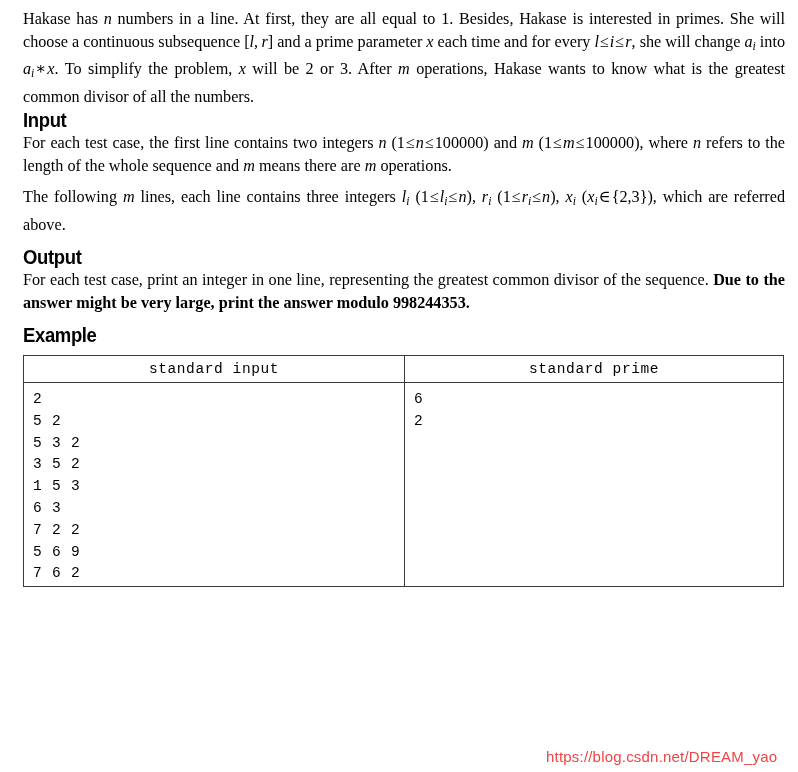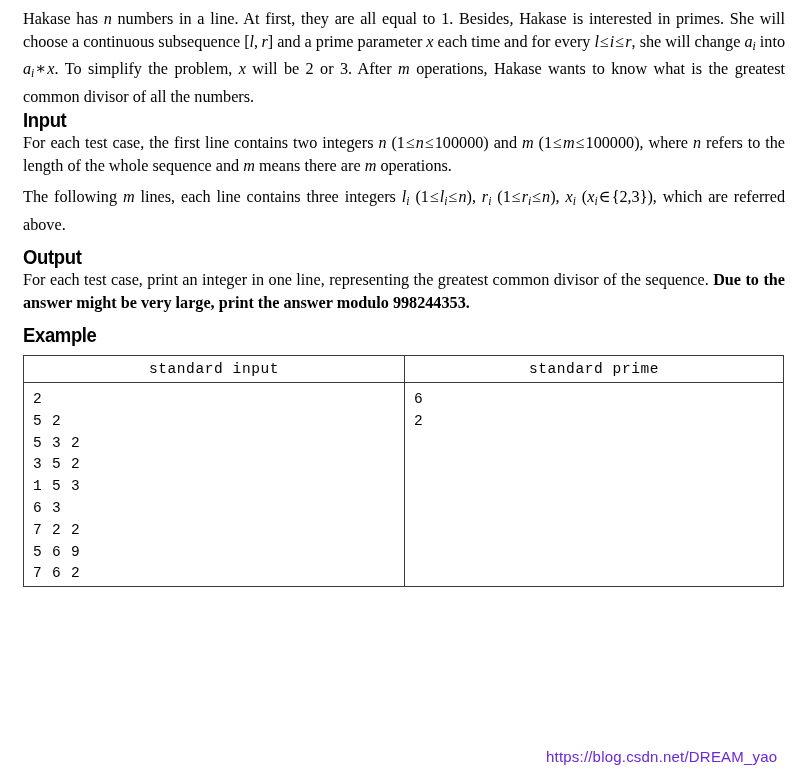--- a/index.html
+++ b/index.html
@@ -117,21 +117,21 @@
   }
   .col-in { width: 380px; }
   .col-out { width: 378px; }
 
   .watermark {
     position: absolute;
     left: 534px;
     top: 748px;
     font-family: "Liberation Sans", "DejaVu Sans", sans-serif;
     font-size: 15px;
-    color: #6d28d9;
+    color: #ef4444;
     white-space: nowrap;
     letter-spacing: 0.2px;
     user-select: none;
   }
 </style>
 </head>
 <body>
 
 <div class="page">
 

